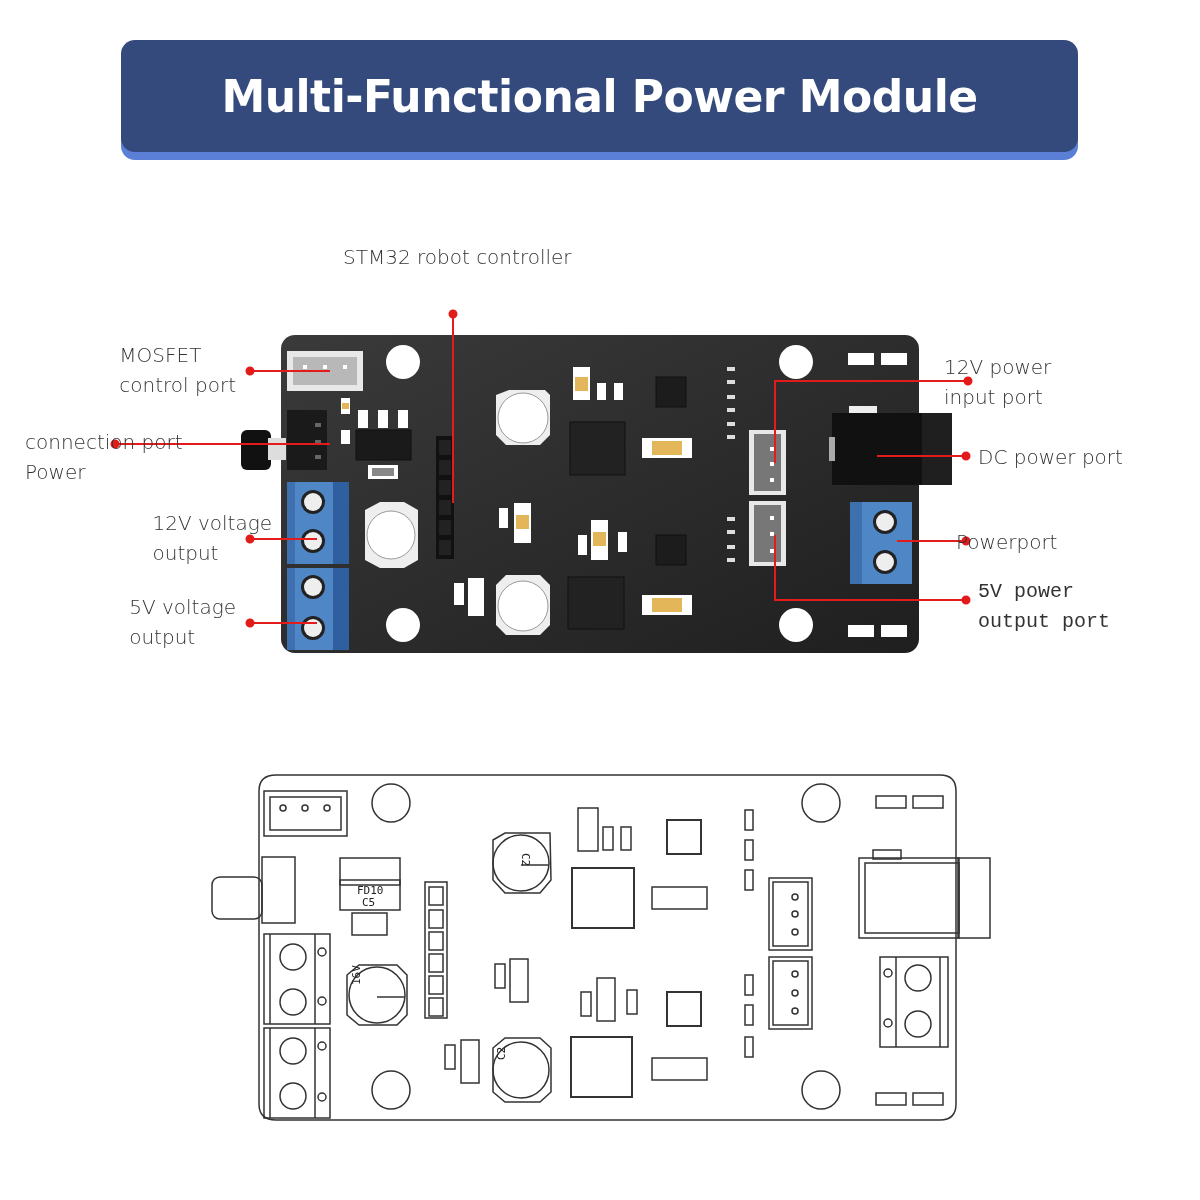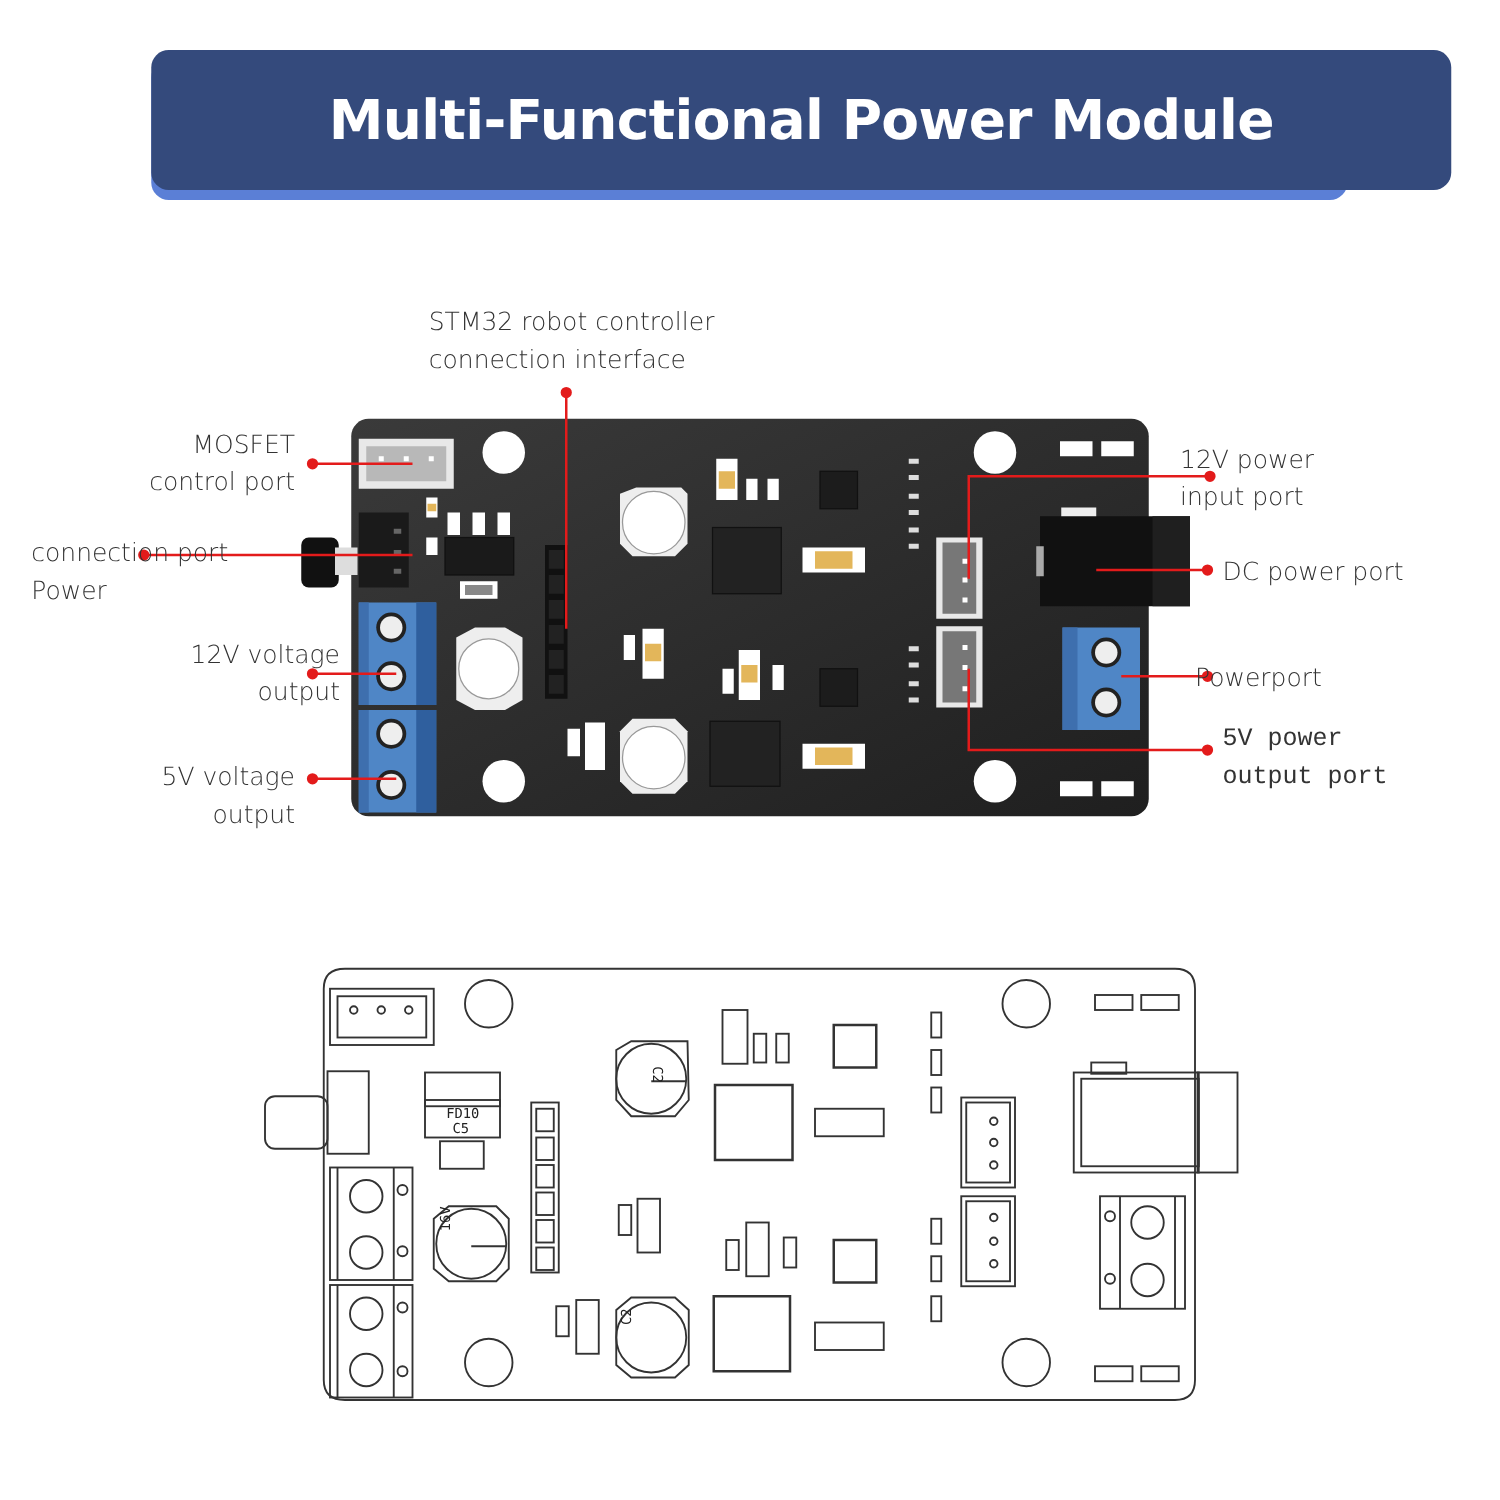--- a/index.html
+++ b/index.html
@@ -1,21 +1,21 @@
 <!DOCTYPE html>
 <html><head>
 <meta charset="utf-8">
 <style>
   html,body{margin:0;padding:0;background:#ffffff;}
   body{width:1200px;height:1200px;position:relative;overflow:hidden;font-family:"DejaVu Sans",sans-serif;}
   .banner-shadow{position:absolute;left:121px;top:48px;width:957px;height:112px;background:#5b7fd6;border-radius:14px;}
-  .banner{position:absolute;left:121px;top:40px;width:1040px;height:112px;background:#344a7c;border-radius:14px;display:flex;align-items:center;justify-content:center;}
+  .banner{position:absolute;left:121px;top:40px;width:957px;height:112px;background:#344a7c;border-radius:14px;display:flex;align-items:center;justify-content:center;}
   .banner-title{color:#ffffff;font-family:"DejaVu Sans",sans-serif;font-weight:bold;font-size:44px;letter-spacing:-0.5px;}
   .label{position:absolute;color:#333333;font-family:"DejaVu Sans",sans-serif;font-size:20px;line-height:30px;white-space:nowrap;font-weight:300;}
-  .label.right{text-align:right;}
+  .label.right{}
   .label span{display:block;}
   svg{position:absolute;left:0;top:0;}
 </style>
 </head>
 <body>
 
 <div class="banner-shadow"></div>
 <div class="banner">
   <span class="banner-title">Multi-Functional Power Module</span>
 </div>
@@ -199,35 +199,34 @@
       <circle cx="966" cy="456" r="3.5"></circle>
     <line x1="897" y1="541" x2="966" y2="541"></line>
       <circle cx="966" cy="541" r="3.5"></circle>
     <polyline points="775,535 775,600 966,600" fill="none"></polyline>
       <circle cx="966" cy="600" r="3.5"></circle>
   </g>
 </svg>
 
 <div class="label" style="left:343px;top:242px;">
   <span>STM32 robot controller</span>
-  <span>connection interface</span>
 </div>
 <div class="label right" style="right:964px;top:340px;">
   <span>MOSFET</span>
   <span>control port</span>
 </div>
 <div class="label" style="left:25px;top:427px;">
   <span>connection port</span>
   <span>Power</span>
 </div>
 <div class="label right" style="right:928px;top:508px;">
   <span>12V voltage</span>
   <span>output</span>
 </div>
-<div class="label right" style="right:964px;top:606px;">
+<div class="label right" style="right:964px;top:592px;">
   <span>5V voltage</span>
   <span>output</span>
 </div>
 <div class="label" style="left:944px;top:352px;">
   <span>12V power</span>
   <span>input port</span>
 </div>
 <div class="label" style="left:978px;top:442px;text-align:center;">
   <span>DC power port</span>
 </div>

